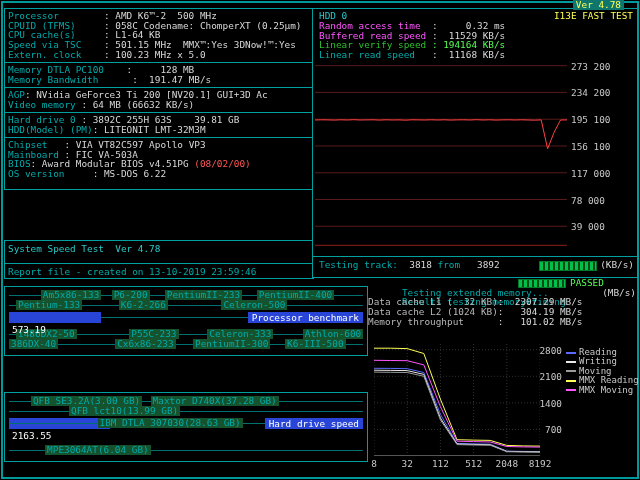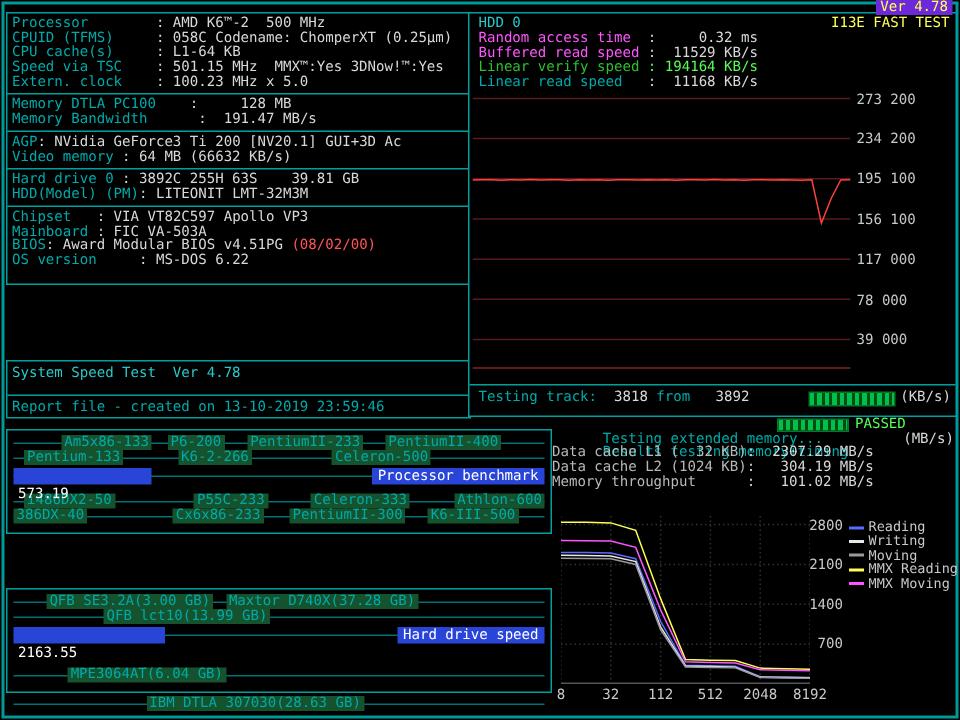--- a/index.html
+++ b/index.html
@@ -10,21 +10,21 @@
   .row{white-space:pre;height:9.7px;overflow:visible}
   .lbl{color:#00AAAA}
   .val{color:#d8d8d8}
   .c-cyan{color:#00AAAA}.c-bcyan{color:#28c8c8}
   .c-mag{color:#ff55ff}
   .c-grn{color:#55ff55}.c-dgrn{color:#2fbf2f}
   .c-yel{color:#ffff55}
   .c-red{color:#ff5555}
   .c-wht{color:#d8d8d8}
   .c-gry{color:#b8b8b8}
-  #ver-top{position:absolute;top:0;right:5px;background:#6d28d9;padding:0 3px;z-index:6}
+  #ver-top{position:absolute;top:0;right:16px;background:#0f766e;padding:0 3px;z-index:6}
   
   #hddbox{left:312px;top:8px;width:324px;height:268px;padding:0}
   #hdd-title{position:absolute;left:6px;top:2px}
   #hdd-badge{position:absolute;right:4px;top:2px}
   #hdd-metrics{position:absolute;left:6px;top:12px;right:4px}
   #hdd-graph-wrap{position:absolute;left:2px;top:52px;width:252px;height:192px}
   #hdd-ylabs{position:absolute;left:258px;top:52px;width:64px;height:194px}
   .ylab{position:absolute;left:0;color:#c8c8c8;white-space:pre}
   #hdd-hline{position:absolute;left:0;right:0;top:247px;height:1px;background:#00A0A0}
   #track-row{position:absolute;left:6px;top:251px;right:2px;white-space:pre}
@@ -255,21 +255,21 @@
       <div class="brow above" style="top: 13px;">
         <i class="btick" style="left: 101.914px;"></i>
         <span class="blabel" style="left: 60px;">QFB lct10(13.99 GB)</span>
       </div>
       <div class="bbar" style="top: 25px;">
         <i class="bline"></i>
         <span class="bfill" style="width: 28.5%;"></span>
         <span class="bval">2163.55</span>
         <span class="bcat">Hard drive speed</span>
       </div>
-      <div class="brow below" style="top: 25px; margin-top: 46px;">
+      <div class="brow below" style="top: 25px;">
         <i class="btick" style="left: 159.25px;"></i>
         <span class="blabel" style="left: 88.5px;">IBM DTLA 307030(28.63 GB)</span>
       </div>
       <div class="brow below" style="top: 52px;">
         <i class="btick" style="left: 87.048px;"></i>
         <span class="blabel" style="left: 36.108px;">MPE3064AT(6.04 GB)</span>
       </div>
     </div>
 </div>
 

